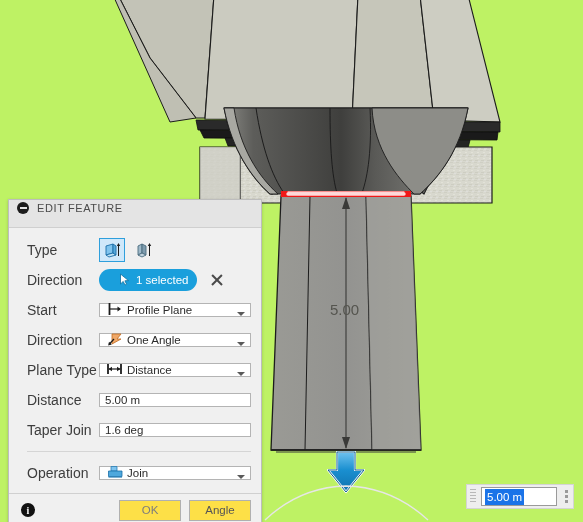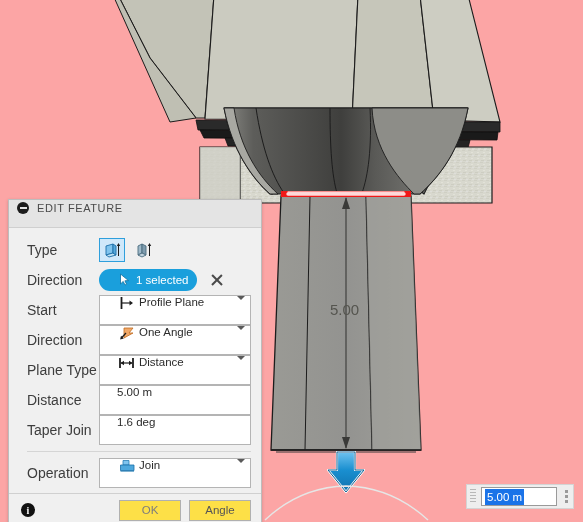--- a/index.html
+++ b/index.html
@@ -20,21 +20,21 @@
     inset: 0;
     width: 583px;
     height: 522px;
     overflow: hidden;
   }
 
   
   .viewport {
     position: absolute;
     inset: 0;
-    background: #fca5a5;
+    background: #bef264;
   }
   .viewport svg {
     position: absolute;
     top: 0;
     left: 0;
   }
 
   
   .panel {
     position: absolute;
@@ -145,29 +145,29 @@
     top: 7px;
     width: 14px;
     height: 2.2px;
     background: #4a4a4a;
   }
   .clear-x::before { transform: rotate(45deg); }
   .clear-x::after  { transform: rotate(-45deg); }
 
   
   .field {
-    height: 30px;
+    height: 14px;
     background: #ffffff;
     border: 1px solid #b4b4b4;
     display: flex;
-    align-items: flex-start;
+    align-items: flex-end;
     box-sizing: border-box;
     font-size: 11.5px;
     color: #2b2b2b;
-    padding: 0 17px;
+    padding: 0 5px;
     flex: 1;
     cursor: text;
   }
   .dropdown {
     cursor: pointer;
     padding-right: 0;
   }
   .dd-icon {
     width: 20px;
     flex: none;

